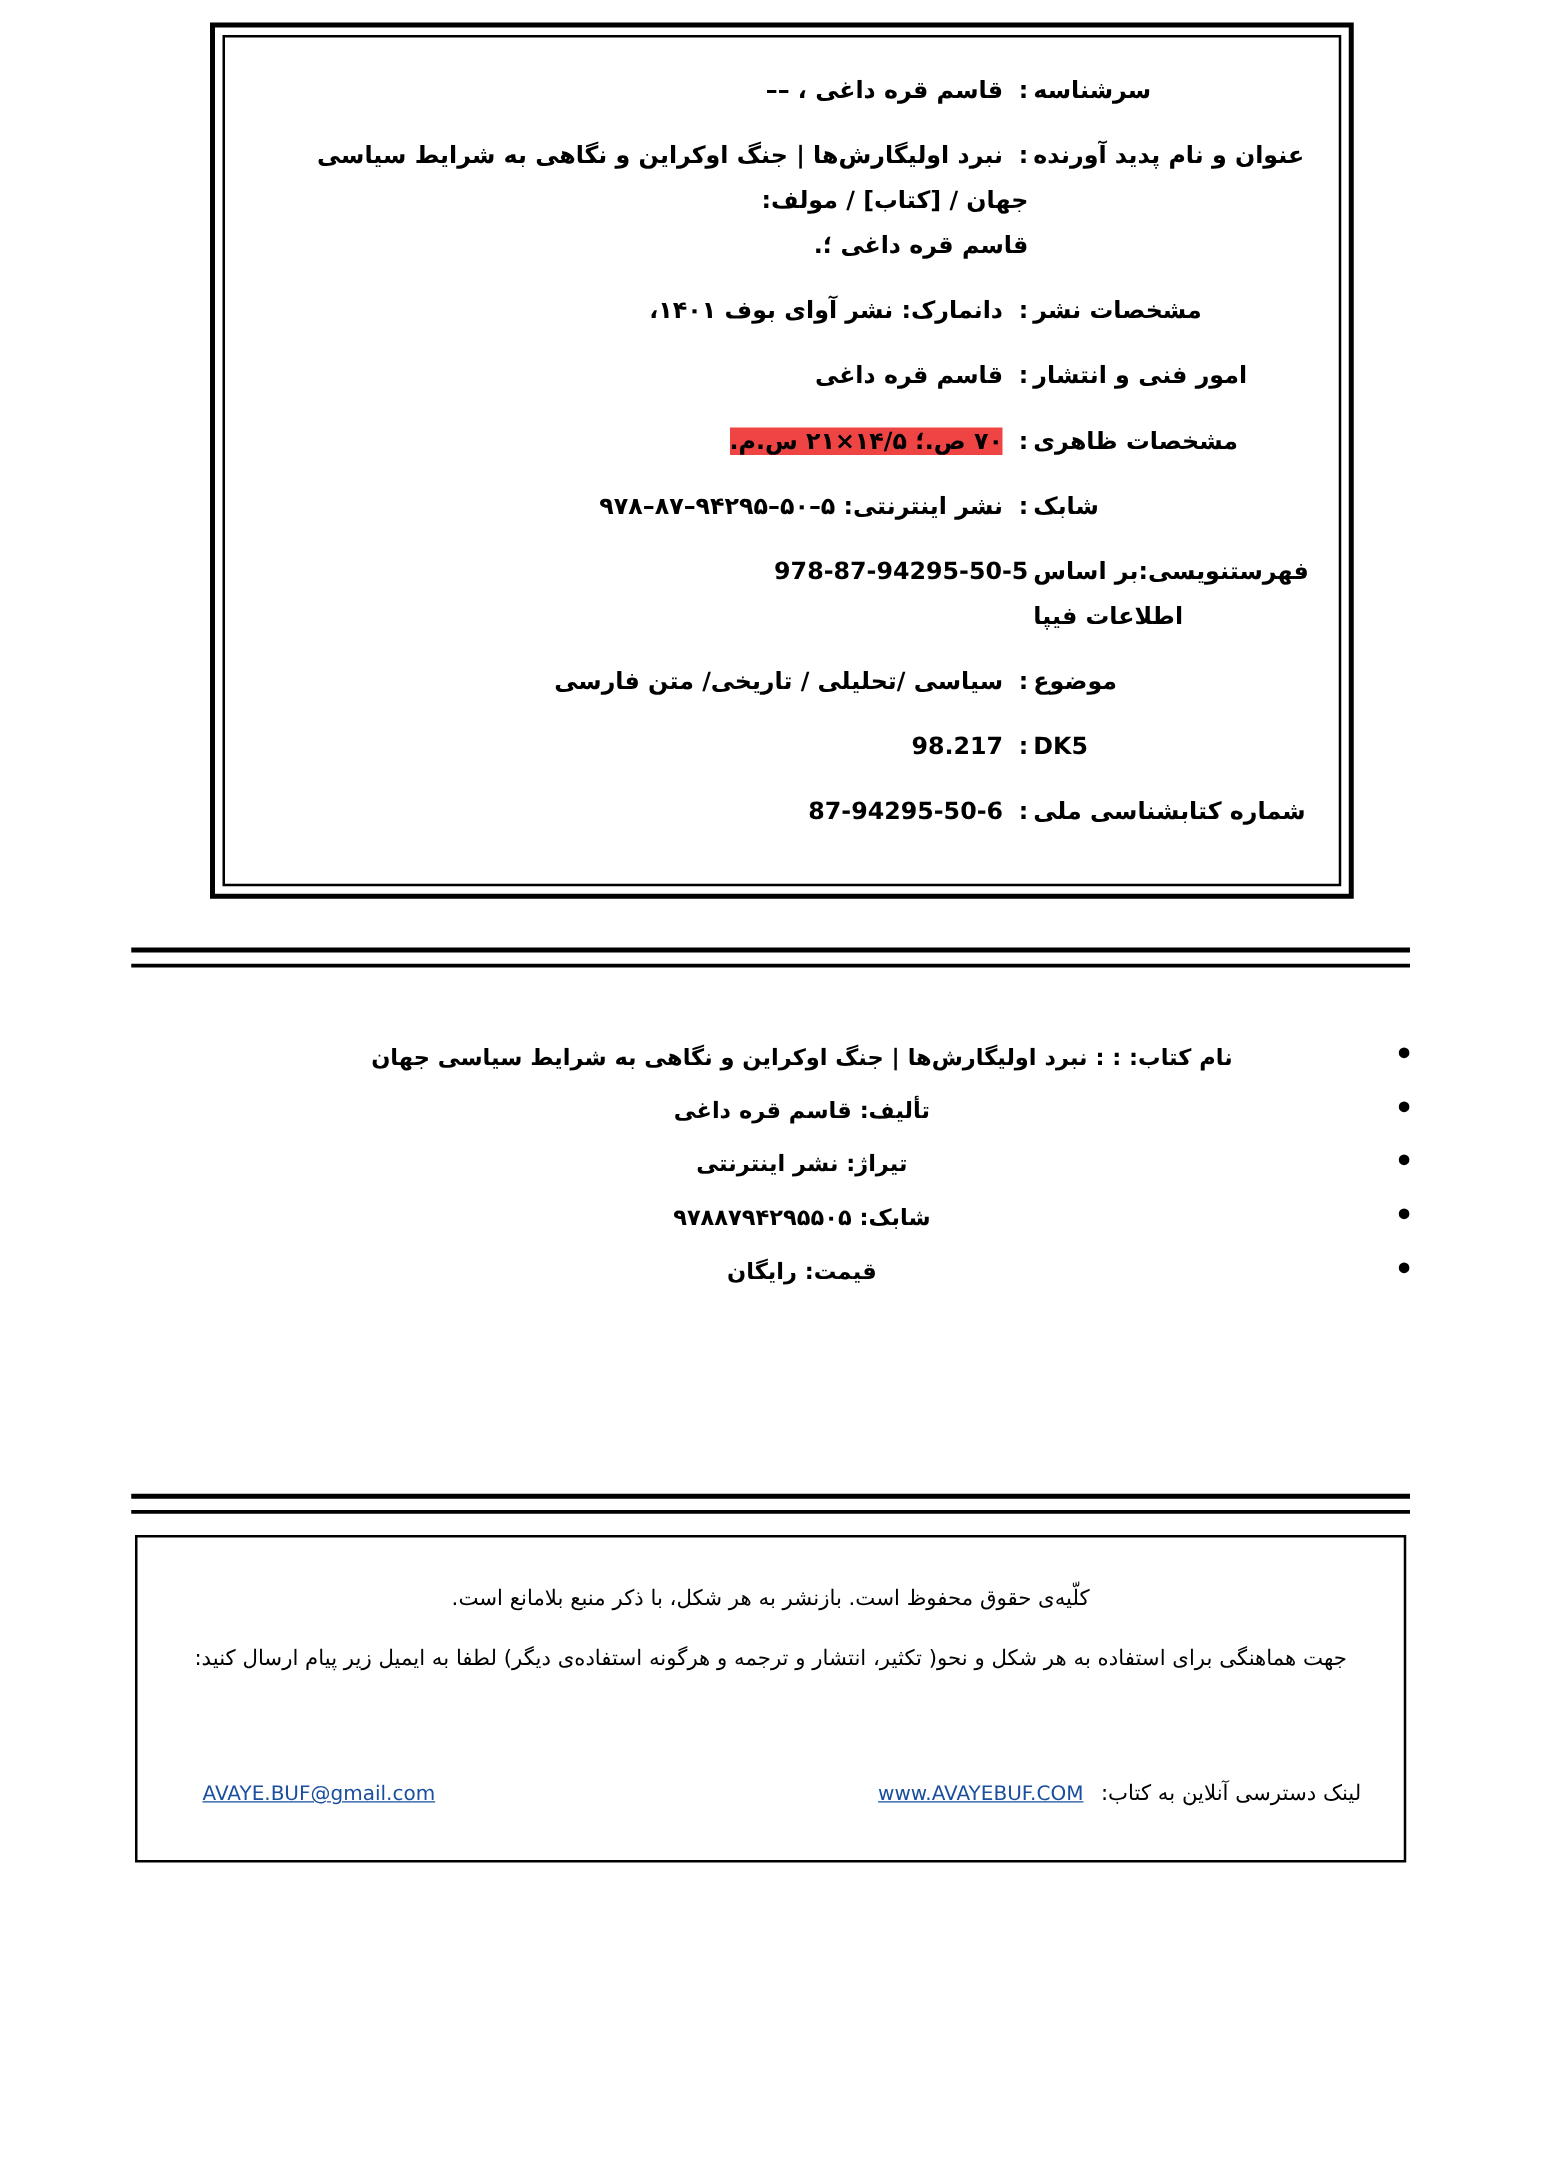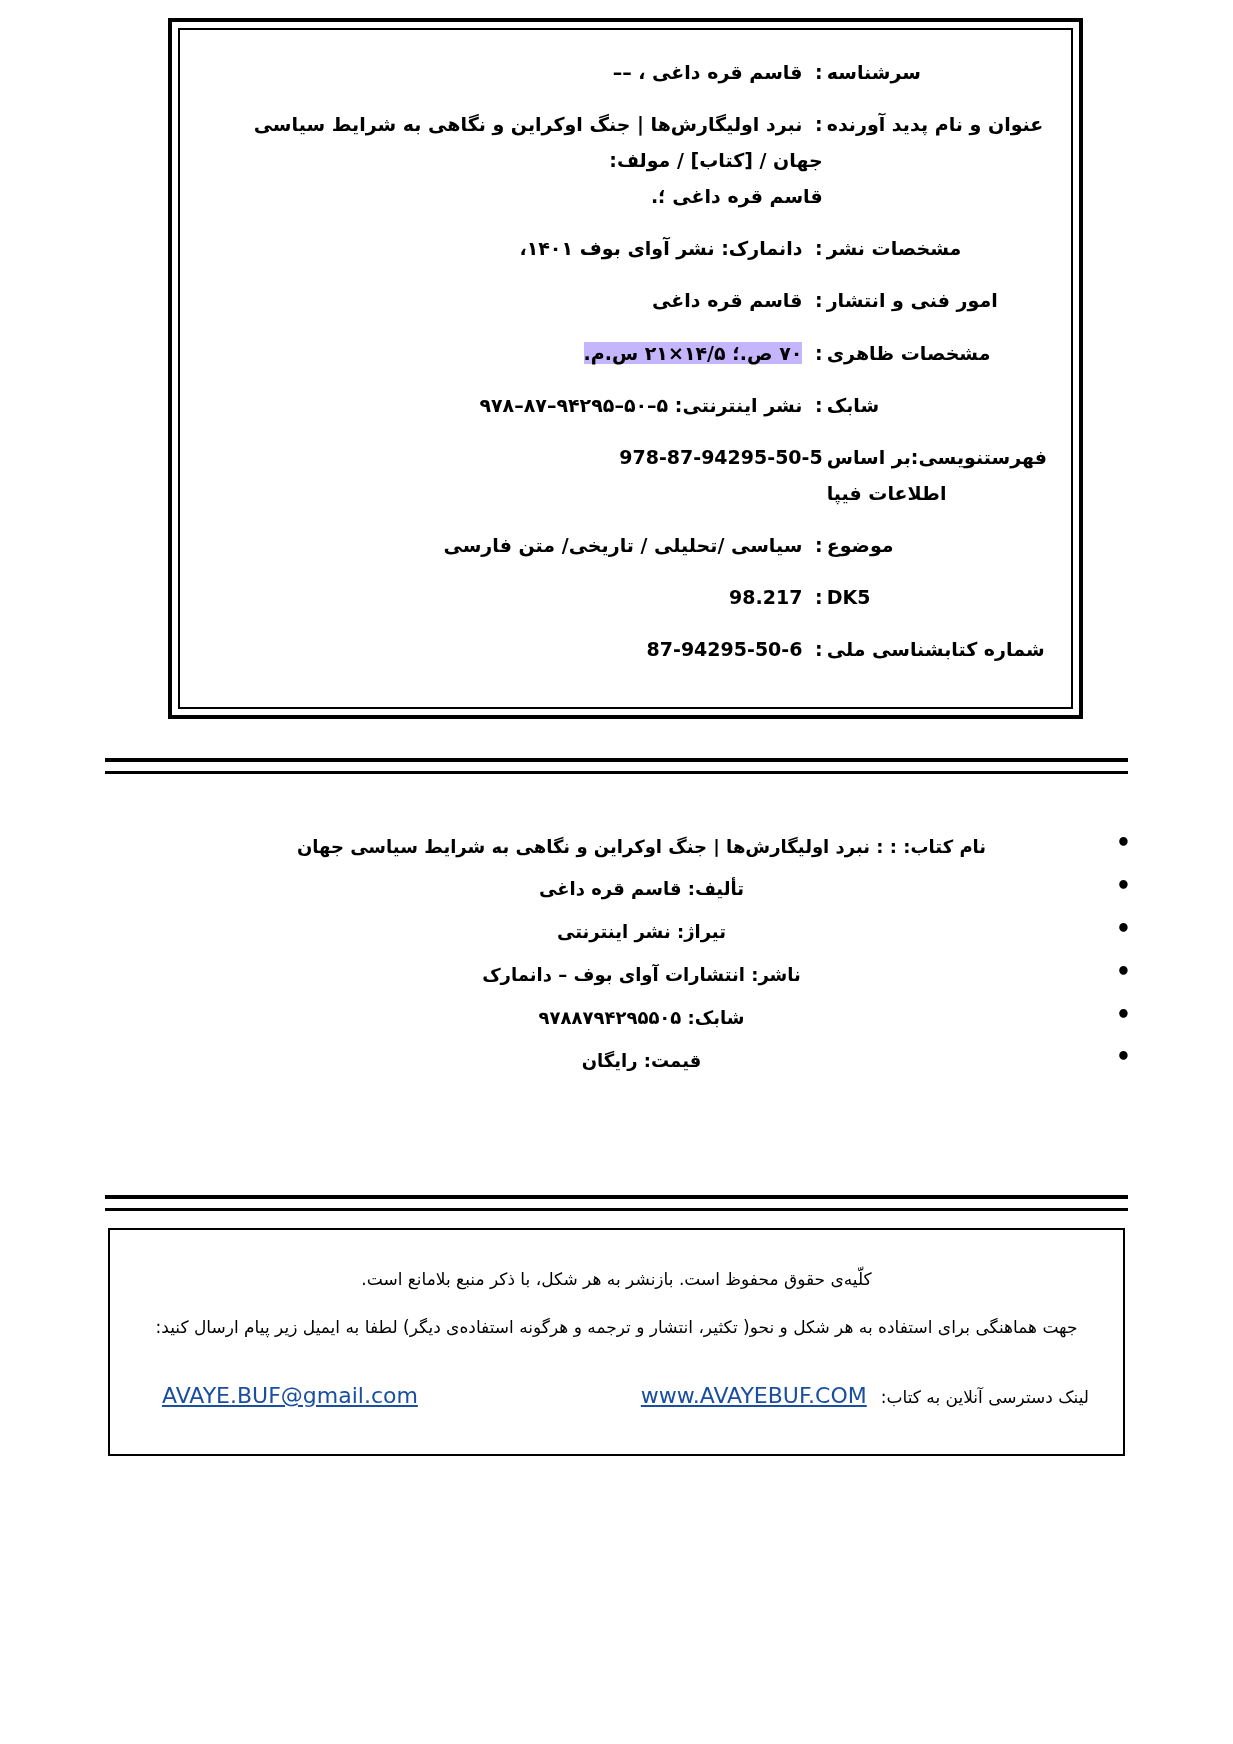--- a/index.html
+++ b/index.html
@@ -66,21 +66,21 @@
   }
   td.value .colon {
     margin-left: 6px;
   }
   .val-ltr {
     direction: ltr;
     unicode-bidi: embed;
     display: inline-block;
   }
   .highlight {
-    background: #c4b5fd;
+    background: #ef4444;
   }
   .sub-label {
     display: block;
     font-weight: 700;
   }
   .value-line2 {
     display: block;
     text-align: right;
   }
 
@@ -151,24 +151,25 @@
     padding-top: 22px;
     direction: rtl;
   }
   .footer-label {
     font-size: 17px;
     white-space: nowrap;
   }
   a.link {
     color: #1a4fa0;
     text-decoration: underline;
-    font-size: 22px;
+    font-size: 16px;
     direction: ltr;
     unicode-bidi: embed;
     white-space: nowrap;
+    margin-top: 45px;
   }
   .link-site { margin-right: 4px; }
   .link-mail { margin-right: auto; margin-left: 18px; }
 </style>
 </head>
 <body>
 
 <div class="page">
 
   <div class="cip-outer">
@@ -261,21 +262,20 @@
       </table>
     </div>
   </div>
 
   <div class="rule rule-1"></div>
 
   <ul class="meta-list">
     <li>نام کتاب: :  : نبرد اولیگارش‌ها | جنگ اوکراین و نگاهی به شرایط سیاسی جهان</li>
     <li>تألیف: قاسم قره داغی</li>
     <li>تیراژ: نشر اینترنتی</li>
-    <li>ناشر: انتشارات آوای بوف – دانمارک</li>
     <li>شابک:    ۹۷۸۸۷۹۴۲۹۵۵۰۵</li>
     <li>قیمت: رایگان</li>
   </ul>
 
   <div class="rule rule-2"></div>
 
   <div class="footer-box">
     <div class="footer-line">کلّیه‌ی حقوق محفوظ است. بازنشر به هر شکل، با ذکر منبع بلامانع است.</div>
     <div class="footer-line">جهت هماهنگی برای استفاده به هر شکل و نحو( تکثیر، انتشار و ترجمه و هرگونه استفاده‌ی دیگر)  لطفا به ایمیل زیر پیام ارسال کنید:</div>
     <div class="footer-line links">

